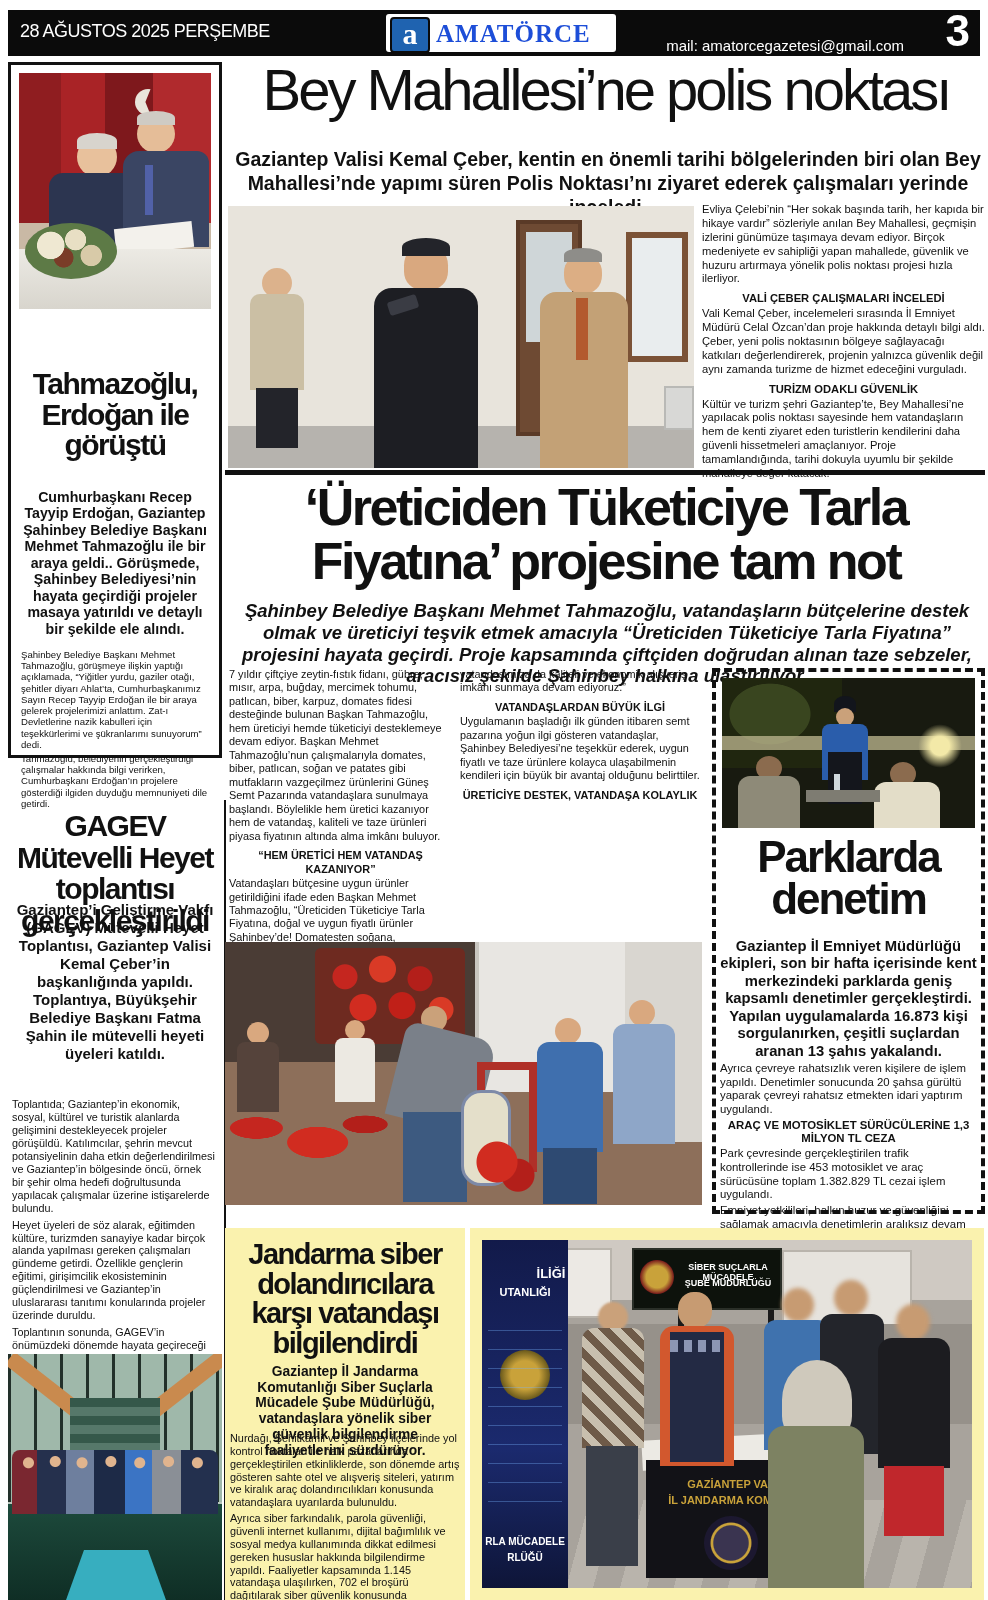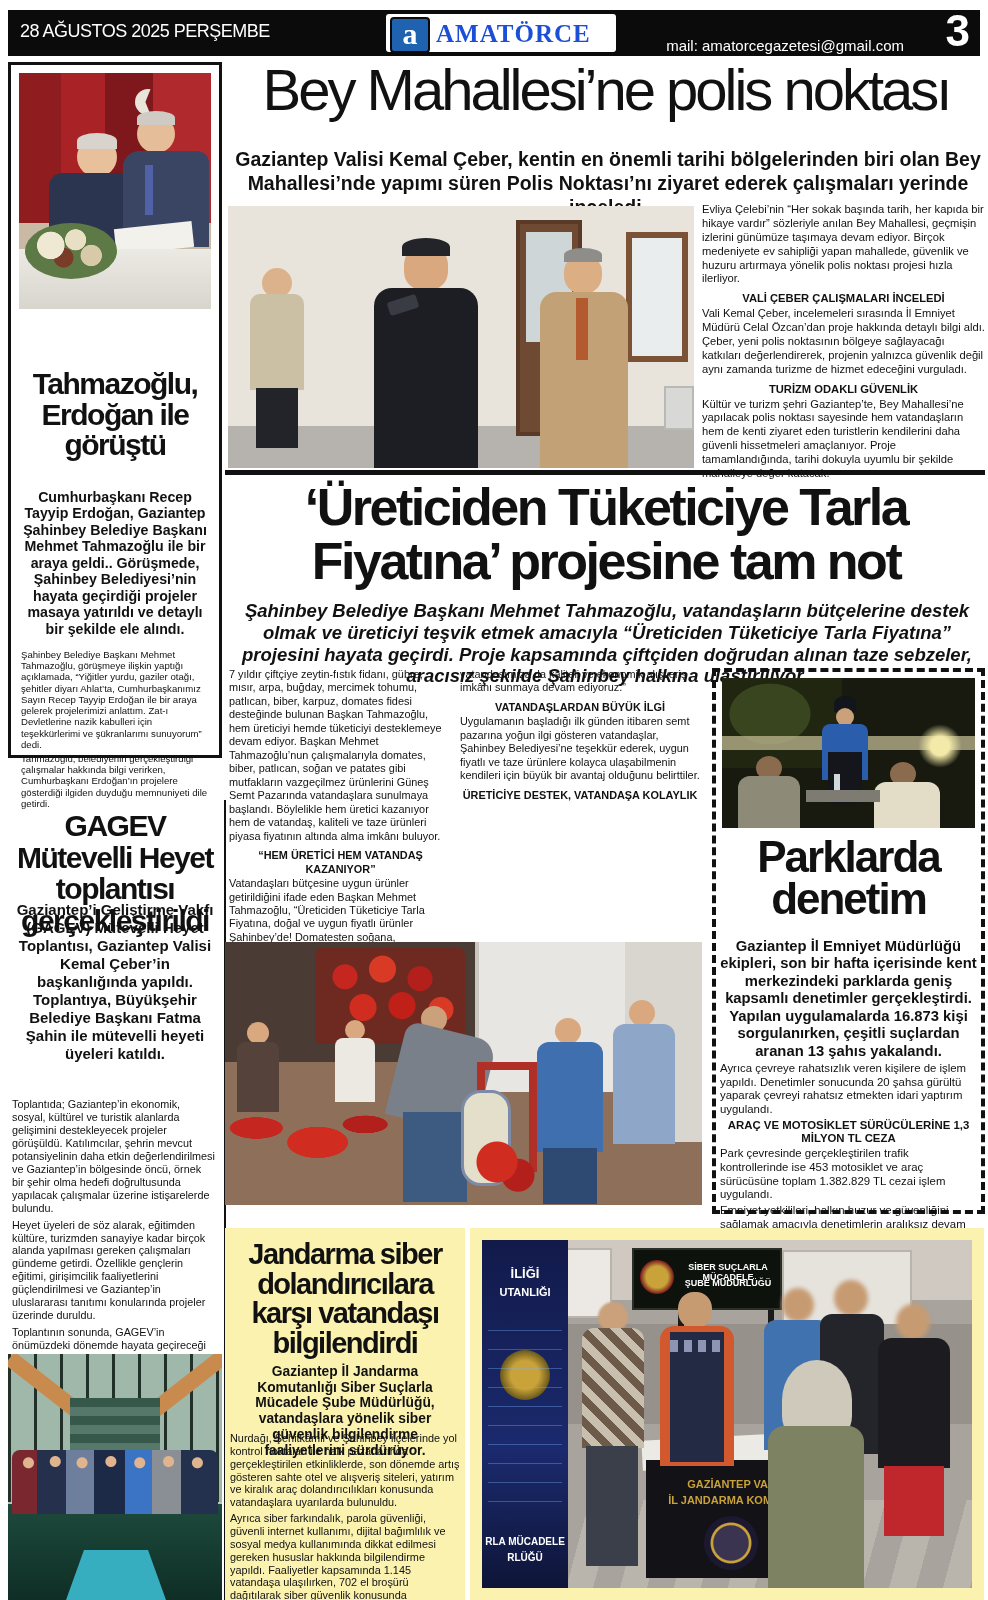--- a/index.html
+++ b/index.html
@@ -93,21 +93,21 @@
       <p style="margin:0 0 3px 0;">Şahinbey Belediye Başkanı Mehmet Tahmazoğlu, görüşmeye ilişkin yaptığı açıklamada, “Yiğitler yurdu, gaziler otağı, şehitler diyarı Ahlat’ta, Cumhurbaşkanımız Sayın Recep Tayyip Erdoğan ile bir araya gelerek projelerimizi anlattım. Zat-ı Devletlerine nazik kabulleri için teşekkürlerimi ve şükranlarımı sunuyorum” dedi.</p>
       <p style="margin:0;">Tahmazoğlu, belediyenin gerçekleştirdiği çalışmalar hakkında bilgi verirken, Cumhurbaşkanı Erdoğan’ın projelere gösterdiği ilgiden duyduğu memnuniyeti dile getirdi.</p>
     </div>
   </div>
 
   <div id="vline" class="abs"></div>
   <div id="t2" class="abs c">GAGEV Mütevelli Heyet toplantısı gerçekleştirildi</div>
   <div id="l2" class="abs c">Gaziantep’i Geliştirme Vakfı (GAGEV) Mütevelli Heyet Toplantısı, Gaziantep Valisi Kemal Çeber’in başkanlığında yapıldı. Toplantıya, Büyükşehir Belediye Başkanı Fatma Şahin ile mütevelli heyeti üyeleri katıldı.</div>
   <div id="b2" class="abs">
     <p style="margin:0 0 4px 0;">Toplantıda; Gaziantep’in ekonomik, sosyal, kültürel ve turistik alanlarda gelişimini destekleyecek projeler görüşüldü. Katılımcılar, şehrin mevcut potansiyelinin daha etkin değerlendirilmesi ve Gaziantep’in bölgesinde öncü, örnek bir şehir olma hedefi doğrultusunda yapılacak çalışmalar üzerine istişarelerde bulundu.</p>
-    <p style="margin:0 0 4px 0;">Heyet üyeleri de söz alarak, eğitimden kültüre, turizmden sanayiye kadar birçok alanda yapılması gereken çalışmaları gündeme getirdi. Özellikle gençlerin eğitimi, girişimcilik faaliyetlerini güçlendirilmesi ve Gaziantep’in uluslararası tanıtımı konularında projeler üzerinde duruldu.</p>
+    <p style="margin:0 0 4px 0;">Heyet üyeleri de söz alarak, eğitimden kültüre, turizmden sanayiye kadar birçok alanda yapılması gereken çalışmaları gündeme getirdi. Özellikle gençlerin eğitimi, girişimcilik ekosisteminin güçlendirilmesi ve Gaziantep’in uluslararası tanıtımı konularında projeler üzerinde duruldu.</p>
     <p style="margin:0;">Toplantının sonunda, GAGEV’in önümüzdeki dönemde hayata geçireceği projeler ve yol haritası belirlendi. Katılımcılar, ortak akıl ve iş birliği ile Gaziantep’in sadece Türkiye’de değil, uluslararası alanda da güçlü bir şekilde öne çıkması için çalışacaklarını ifade etti.</p>
   </div>
   <div class="ph" style="left:8px;top:1354px;width:214px;height:246px;background:#b9c6bd;">
     <div class="shape" style="left:0;top:0;width:100%;height:60%;background:repeating-linear-gradient(90deg,#22302a 0 3px,#9fb8aa 3px 26px);"></div>
     <div class="shape" style="left:-10px;top:30px;width:110px;height:16px;background:#c98a4e;transform:rotate(38deg);"></div>
     <div class="shape" style="left:120px;top:26px;width:110px;height:16px;background:#c98a4e;transform:rotate(-38deg);"></div>
     <div class="shape" style="left:62px;top:44px;width:90px;height:70px;background:repeating-linear-gradient(#35584a 0 9px,#56786a 9px 18px);"></div>
     <div class="shape" style="left:0;top:150px;width:100%;height:96px;background:linear-gradient(#1d4a3c,#0f2e25);"></div>
     <div class="shape" style="left:4px;top:96px;width:206px;height:64px;background:radial-gradient(circle at 8% 20%,#e0b48e 0 5px,transparent 6px),radial-gradient(circle at 21% 18%,#e0b48e 0 5px,transparent 6px),radial-gradient(circle at 34% 20%,#e0b48e 0 5px,transparent 6px),radial-gradient(circle at 48% 18%,#e0b48e 0 5px,transparent 6px),radial-gradient(circle at 62% 20%,#e0b48e 0 5px,transparent 6px),radial-gradient(circle at 76% 18%,#e0b48e 0 5px,transparent 6px),radial-gradient(circle at 90% 20%,#e0b48e 0 5px,transparent 6px),linear-gradient(90deg,#7a2730 0 12%,#25304d 12% 26%,#6e7f9e 26% 40%,#1d2a47 40% 55%,#3b74c4 55% 68%,#8a8f96 68% 82%,#23304e 82% 100%);background-repeat:no-repeat;border-radius:8px 8px 0 0;"></div>
     <div class="shape" style="left:58px;top:196px;width:100px;height:50px;background:#37aebf;clip-path:polygon(18% 0,82% 0,100% 100%,0 100%);"></div>
@@ -221,21 +221,21 @@
   </div>
 
   <div id="yframe" class="abs">
     <div class="ph" style="left:12px;top:12px;width:490px;height:348px;background:#a8a39c;">
       <div class="shape" style="left:0;top:0;width:100%;height:60px;background:#cfc9c2;"></div>
       <div class="shape" style="left:70px;top:8px;width:60px;height:70px;background:#ece9e4;border:2px solid #b9b4ac;box-sizing:border-box;"></div>
       <div class="shape" style="left:300px;top:10px;width:130px;height:80px;background:#e6e3dd;border:2px solid #b9b4ac;box-sizing:border-box;"></div>
       <div class="shape" style="left:0;top:84px;width:100%;height:100px;background:#96918a;"></div>
       <div class="shape" style="left:0;top:260px;width:100%;height:88px;background:repeating-linear-gradient(105deg,#b9b4ac 0 26px,#a8a39c 26px 52px);"></div>
       <div class="shape" style="left:0;top:0;width:86px;height:348px;background:linear-gradient(#121a4a,#1b2a6e 60%,#0e1538);">
-        <div class="phtxt" style="left:0;top:26px;width:86px;font-size:13px;">İLİĞİ</div>
+        <div class="phtxt" style="left:0;top:26px;width:86px;font-size:13px;padding-left:26px;">İLİĞİ</div>
         <div class="phtxt" style="left:0;top:46px;width:86px;font-size:11px;">UTANLIĞI</div>
         <div class="shape" style="left:18px;top:110px;width:50px;height:50px;border-radius:50%;background:radial-gradient(circle,#c9a23a 0 40%,#6b5a1c 70%);"></div>
         <div class="shape" style="left:6px;top:80px;width:74px;height:200px;background:repeating-linear-gradient(0deg,transparent 0 18px,rgba(120,180,255,0.35) 18px 19px);"></div>
         <div class="phtxt" style="left:0;top:296px;width:86px;font-size:10px;">RLA MÜCADELE</div>
         <div class="phtxt" style="left:0;top:312px;width:86px;font-size:10px;">RLÜĞÜ</div>
       </div>
       <div class="shape" style="left:150px;top:8px;width:150px;height:62px;background:#0d120c;border:2px solid #2a2f28;box-sizing:border-box;">
         <div class="shape" style="left:6px;top:10px;width:34px;height:34px;border-radius:50%;background:radial-gradient(circle,#c9a23a 0 45%,#7a1c1c 70%);"></div>
         <div class="phtxt" style="left:42px;top:12px;width:104px;font-size:9px;">SİBER SUÇLARLA MÜCADELE</div>
         <div class="phtxt" style="left:42px;top:28px;width:104px;font-size:9px;">ŞUBE MÜDÜRLÜĞÜ</div>

